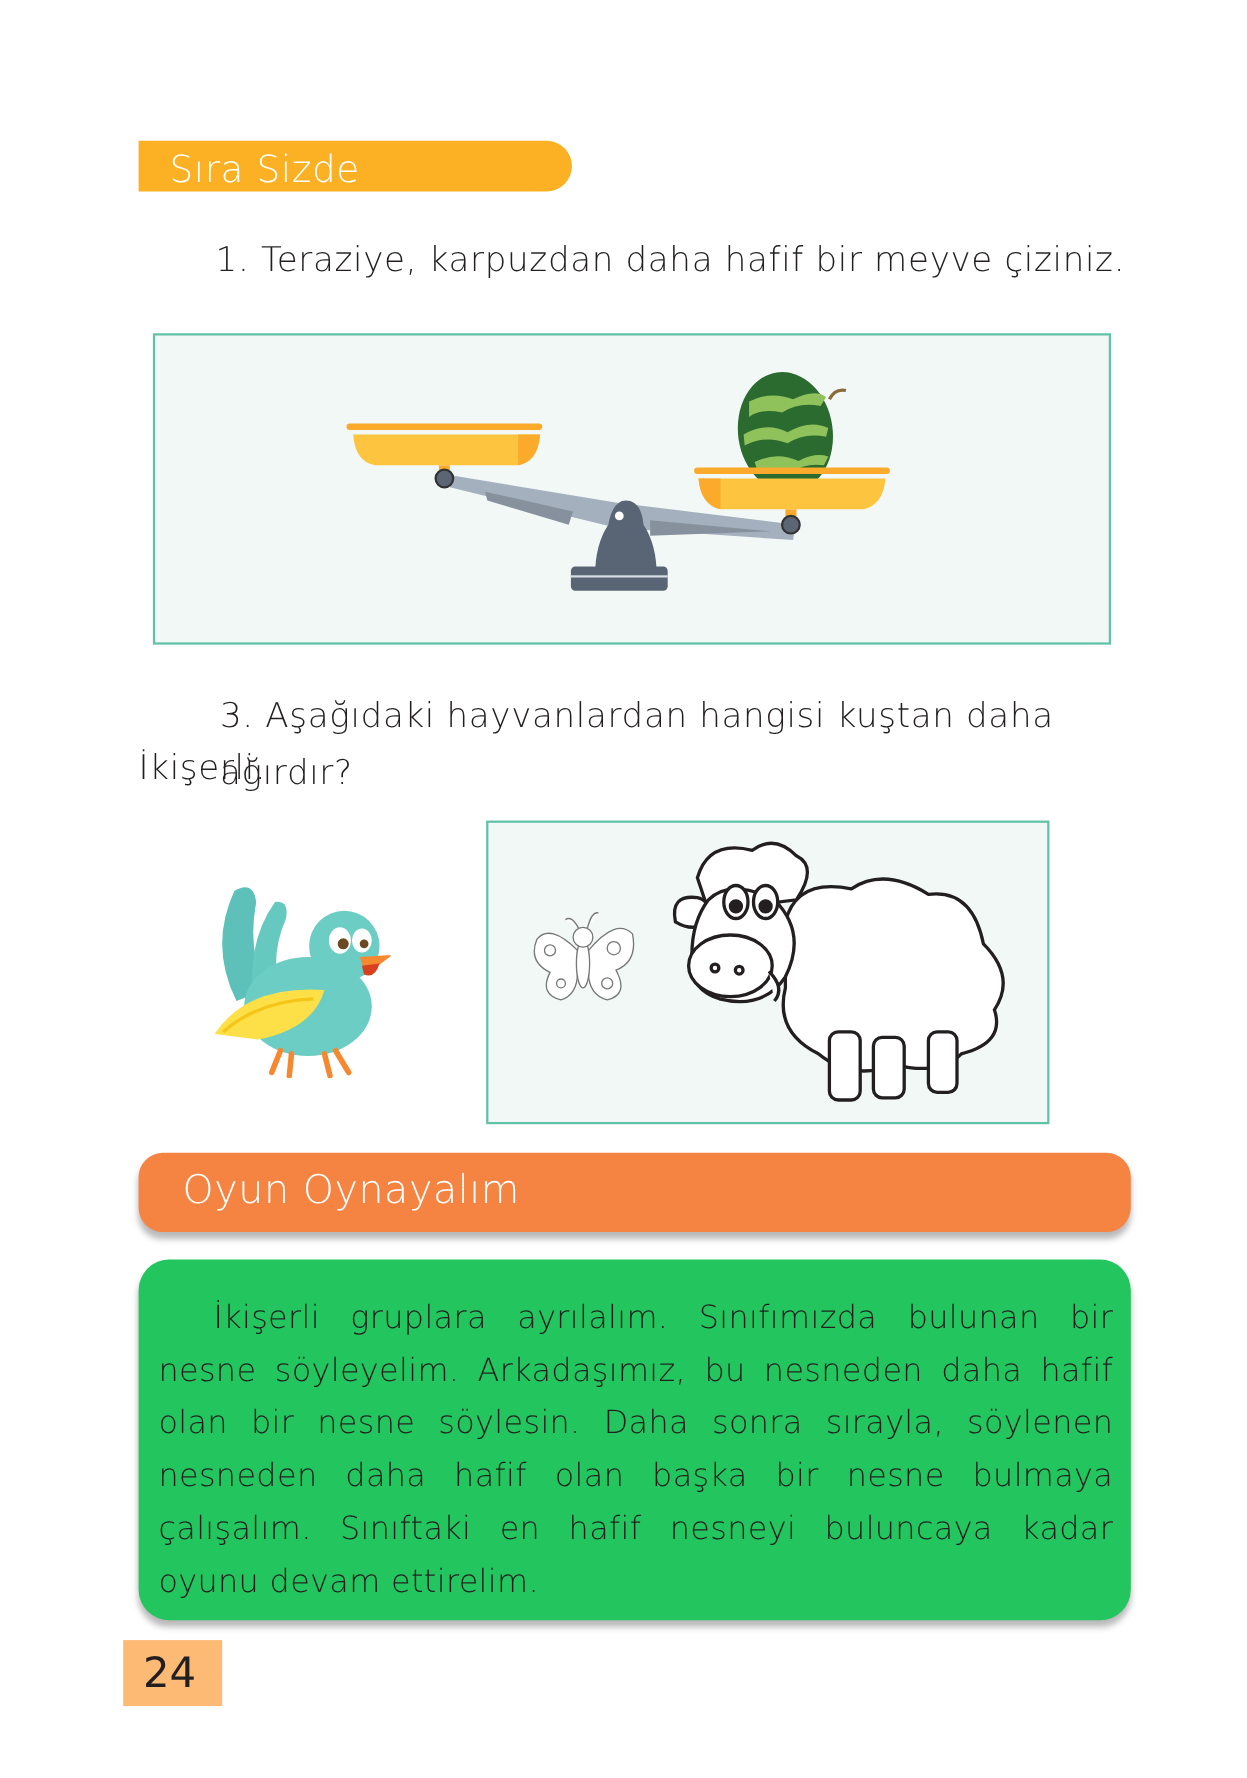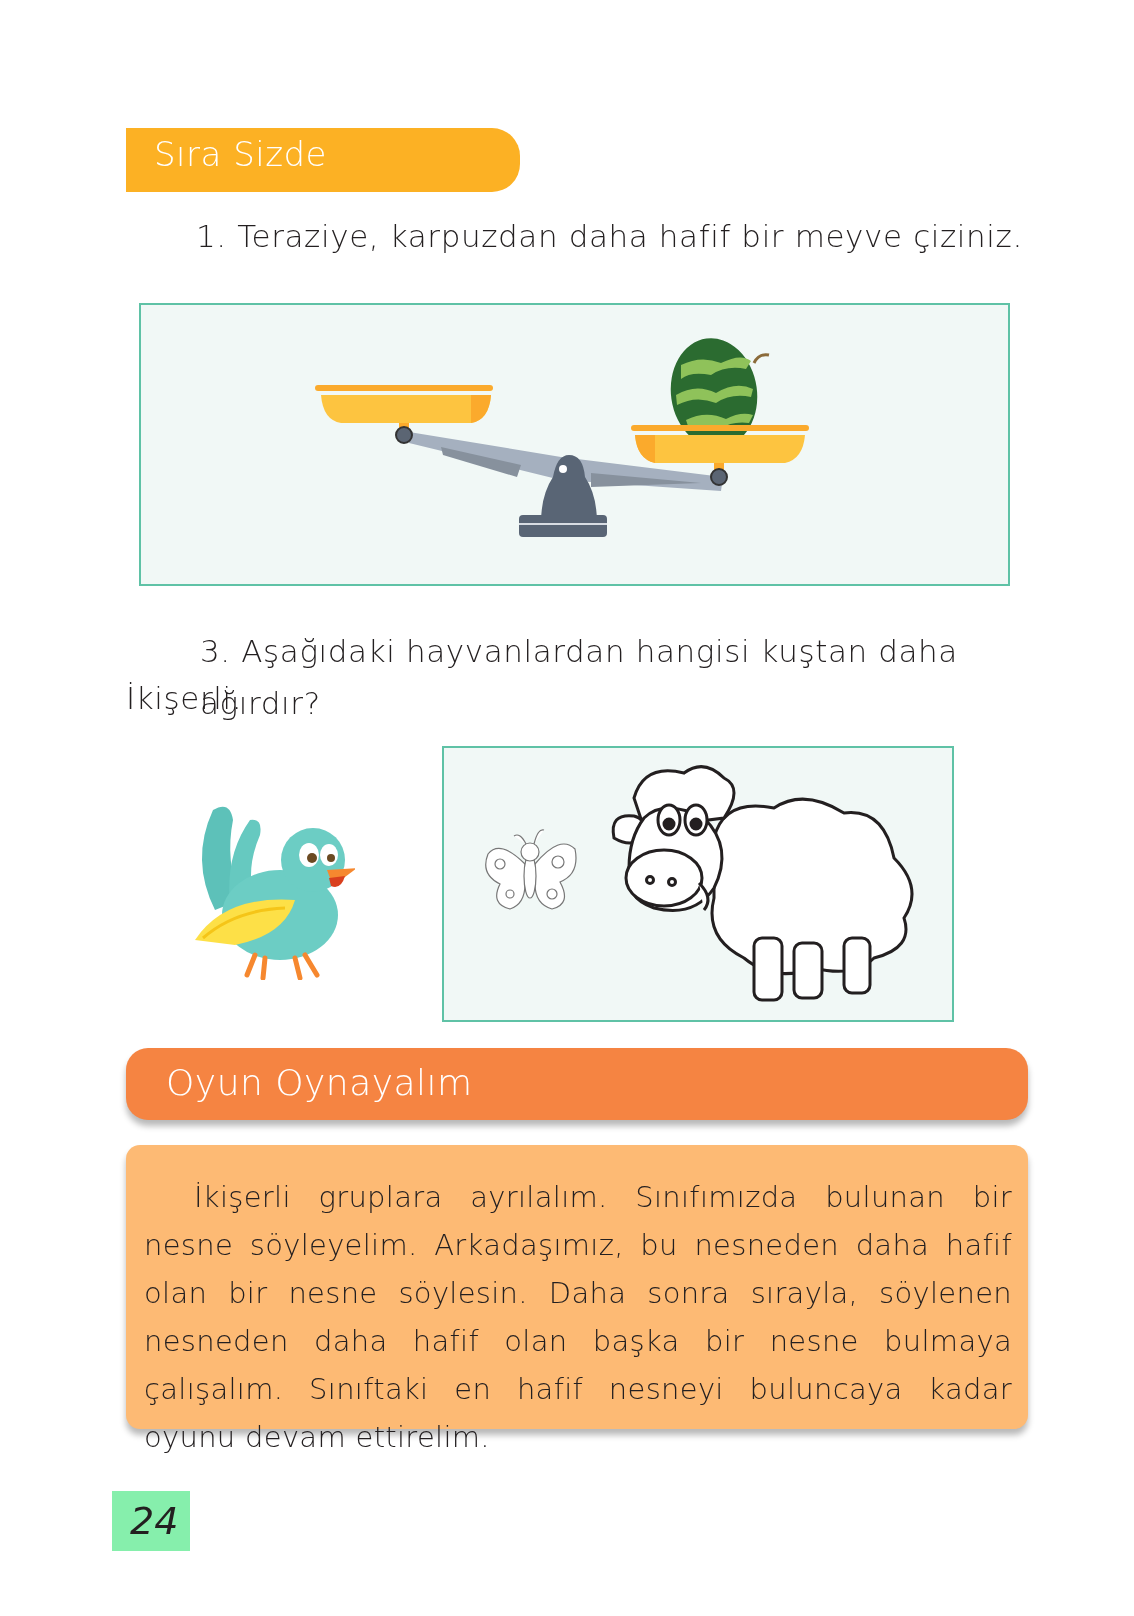--- a/index.html
+++ b/index.html
@@ -2,21 +2,21 @@
 <html><head>
 <meta charset="utf-8">
 <style>
   html, body { margin:0; padding:0; }
   body {
     width:1134px; height:1616px; background:#ffffff; position:relative; overflow:hidden;
     font-family:"DejaVu Sans", sans-serif; color:#231f20;
   }
   .abs { position:absolute; }
   .section-tab {
-    left:126px; top:128px; width:394px; height:64px; background:#fcb124;
+    left:126px; top:128px; width:394px; height:46px; background:#fcb124;
     border-top-right-radius:28px; border-bottom-right-radius:28px;
     border-top-left-radius:0; border-bottom-left-radius:0;
   }
   .section-tab span {
     position:absolute; left:28px; top:6px; font-size:34px; color:#fff; font-weight:300; letter-spacing:0.5px;
   }
   .q-text { font-size:31px; font-weight:300; letter-spacing:0.6px; line-height:52px; }
   .q1 { left:196px; top:210px;text-align:center; }
   .q2a { left:200px; top:625px; width:808px; }
   .q2b { left:126px; top:672px; }
@@ -26,30 +26,30 @@
   .panel1 { left:139px; top:303px; width:871px; height:283px; }
   .panel2 { left:442px; top:746px; width:512px; height:276px; }
   .game-header {
     left:126px; top:1048px; width:902px; height:72px; background:#f58442;
     border-radius:22px; box-shadow:0 6px 6px rgba(0,0,0,0.28);text-align:center;
   }
   .game-header span {
     position:absolute; left:40px; top:14px; font-size:36px; color:#fff; font-weight:300; letter-spacing:0.5px;
   }
   .game-box {
-    left:126px; top:1145px; width:902px; height:284px; background:#fdba74;
-    border-radius:14px; box-shadow:0 6px 6px rgba(0,0,0,0.28);
+    left:126px; top:1145px; width:902px; height:328px; background:#22c55e;
+    border-radius:28px; box-shadow:0 6px 6px rgba(0,0,0,0.28);
   }
   .game-box p {
     margin:0; position:absolute; left:18px; right:16px; top:28px;
     font-size:29px; font-weight:300; line-height:48px; text-align:justify; letter-spacing:0.3px;
   }
   .game-box p .indent { display:inline-block; width:50px; }
   .page-num {
-    left:112px; top:1491px; width:78px; height:60px; background:#86efac;font-style:italic;
+    left:112px; top:1491px; width:90px; height:60px; background:#fdba74;
   }
   .page-num span {
     position:absolute; left:18px; top:8px; font-size:38px; color:#231f20;
   }
 </style>
 </head>
 <body>
 
 <div class="abs section-tab">
   <span>Sıra Sizde</span>

